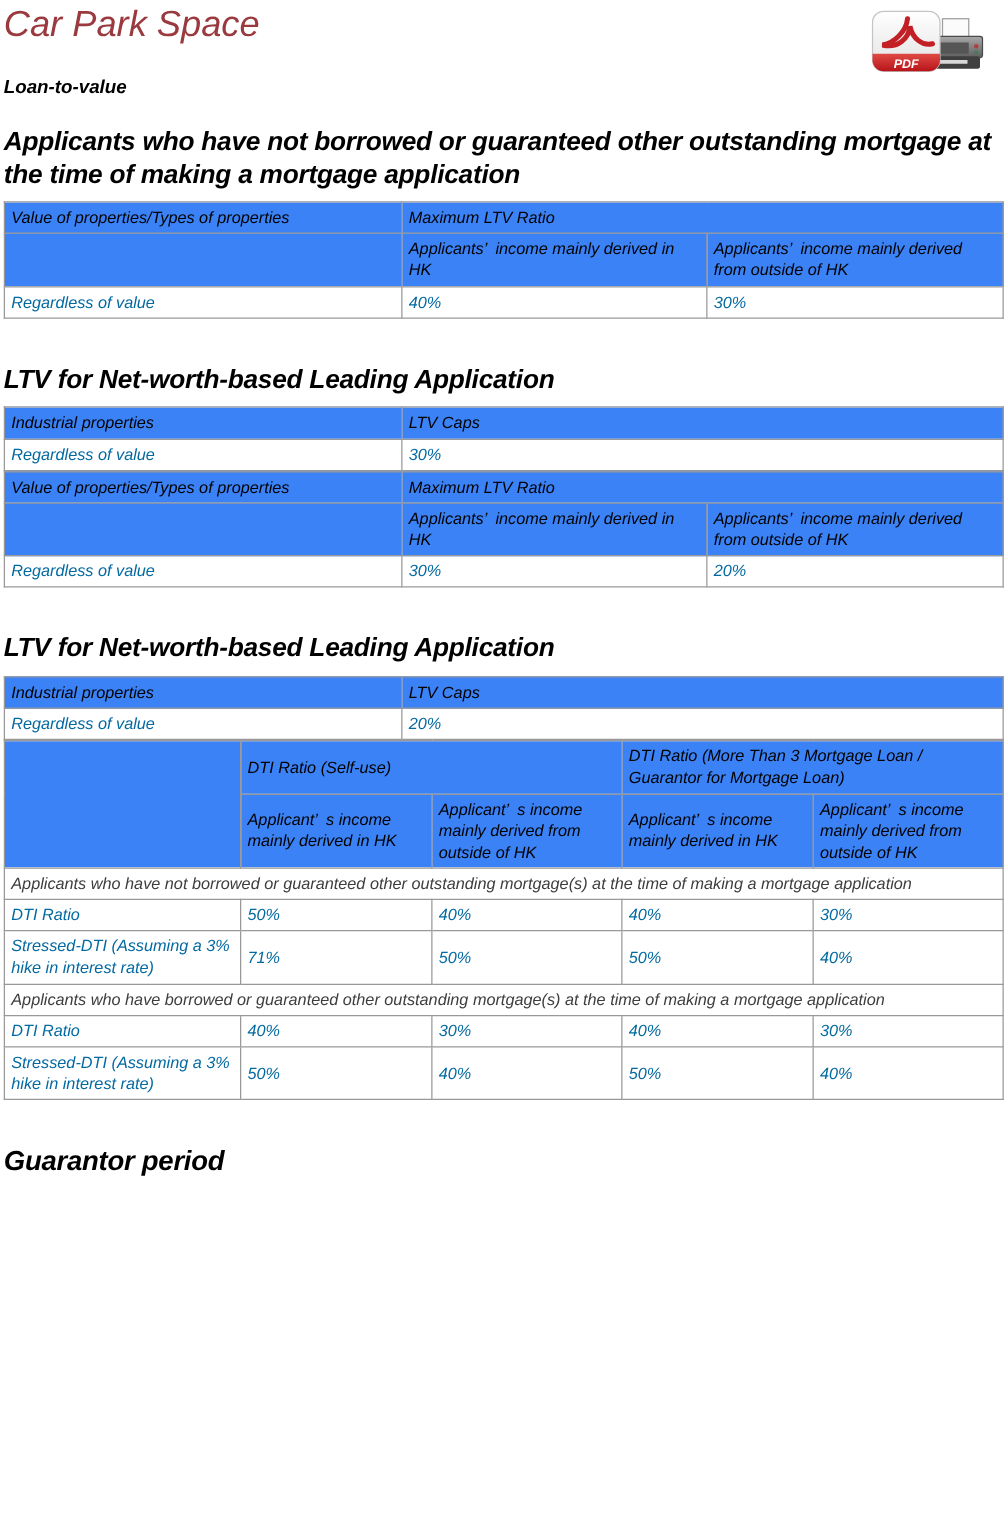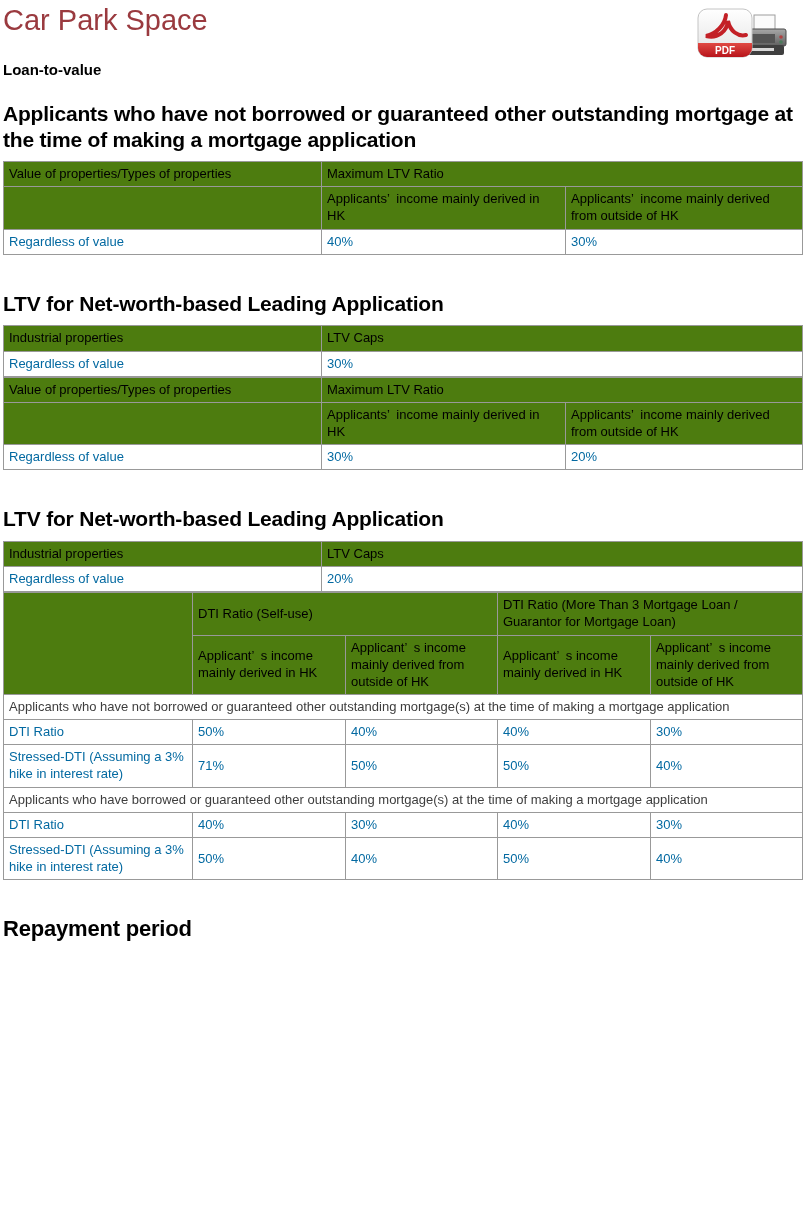--- a/index.html
+++ b/index.html
@@ -4,21 +4,21 @@
 <style>
   html, body { margin: 0; padding: 0; }
   body {
     width: 805px;
     min-height: 1210px;
     background: #ffffff;
     font-family: "Liberation Sans", sans-serif;
     color: #000;
     overflow: hidden;
   }
-  .page { position: relative; padding: 5px 3px 20px 3px; width: 799px; }
+  .page { position: relative; padding: 5px 3px 20px 3px; width: 799px; font-style: italic; }
 
   .page-title {
     margin: 0;
     font-size: 29px;
     font-weight: 300;
     color: #9a3a3f;
     line-height: 1.1;
   }
 
   .header-icons {
@@ -56,21 +56,21 @@
     font-size: 13px;
   }
   table.tbl td {
     border: 1px solid #999;
     padding: 3px 5px 4px 5px;
     vertical-align: middle;
     line-height: 1.32;
     color: #0369a1;
     word-wrap: break-word;
   }
-  table.tbl tr.hdr td { background: #4d7c0f; color: #000; }
+  table.tbl tr.hdr td { background: #3b82f6; color: #000; }
   table.tbl tr.span-row td { background: #fff; color: #3d3d3d; }
 </style>
 </head>
 <body>
 
 <div class="page">
 
   <h1 class="page-title">Car Park Space</h1>
 
   <div class="header-icons">
@@ -255,15 +255,15 @@
       <tr>
         <td>Stressed-DTI (Assuming a 3% hike in interest rate)</td>
         <td>50%</td>
         <td>40%</td>
         <td>50%</td>
         <td>40%</td>
       </tr>
     </tbody>
   </table>
 
-  <h2 class="sec repay">Repayment period</h2>
+  <h2 class="sec repay">Guarantor period</h2>
 
 </div>
 
 </body></html>

